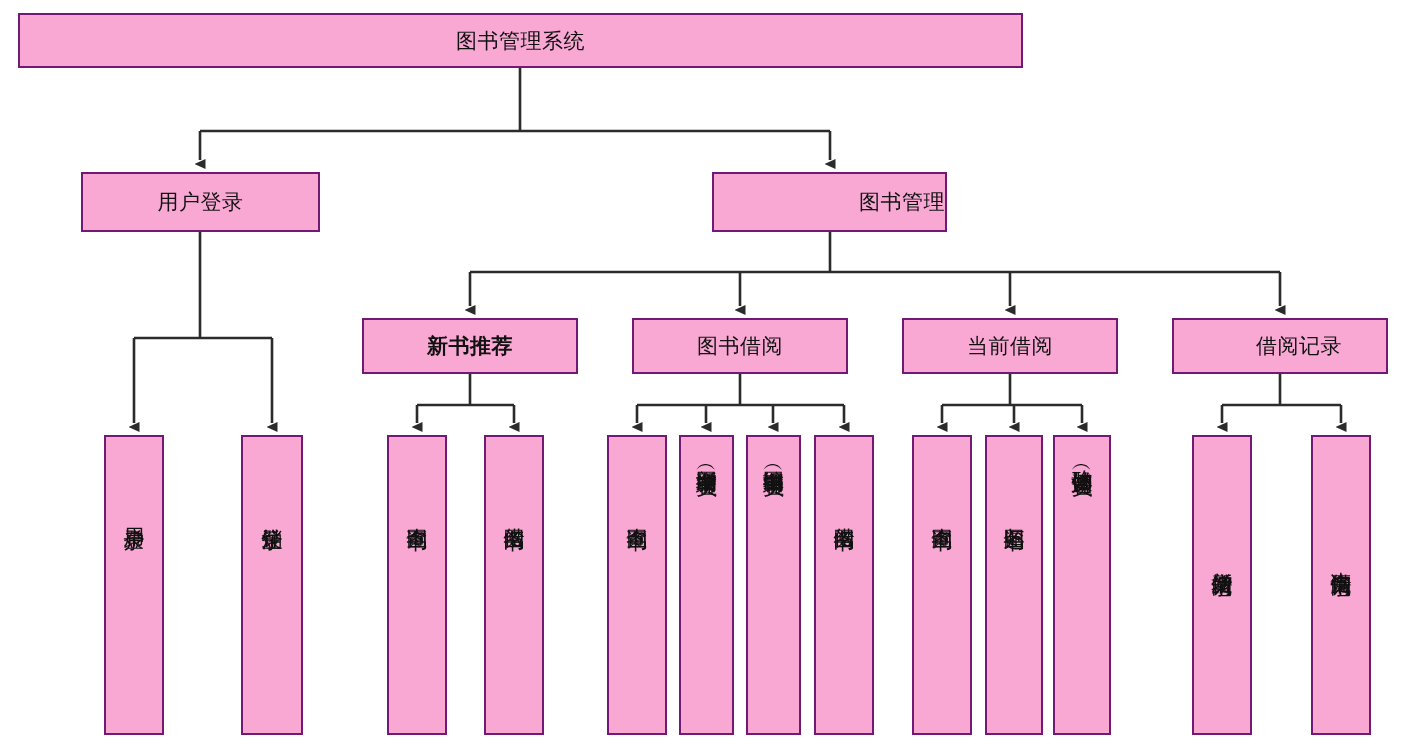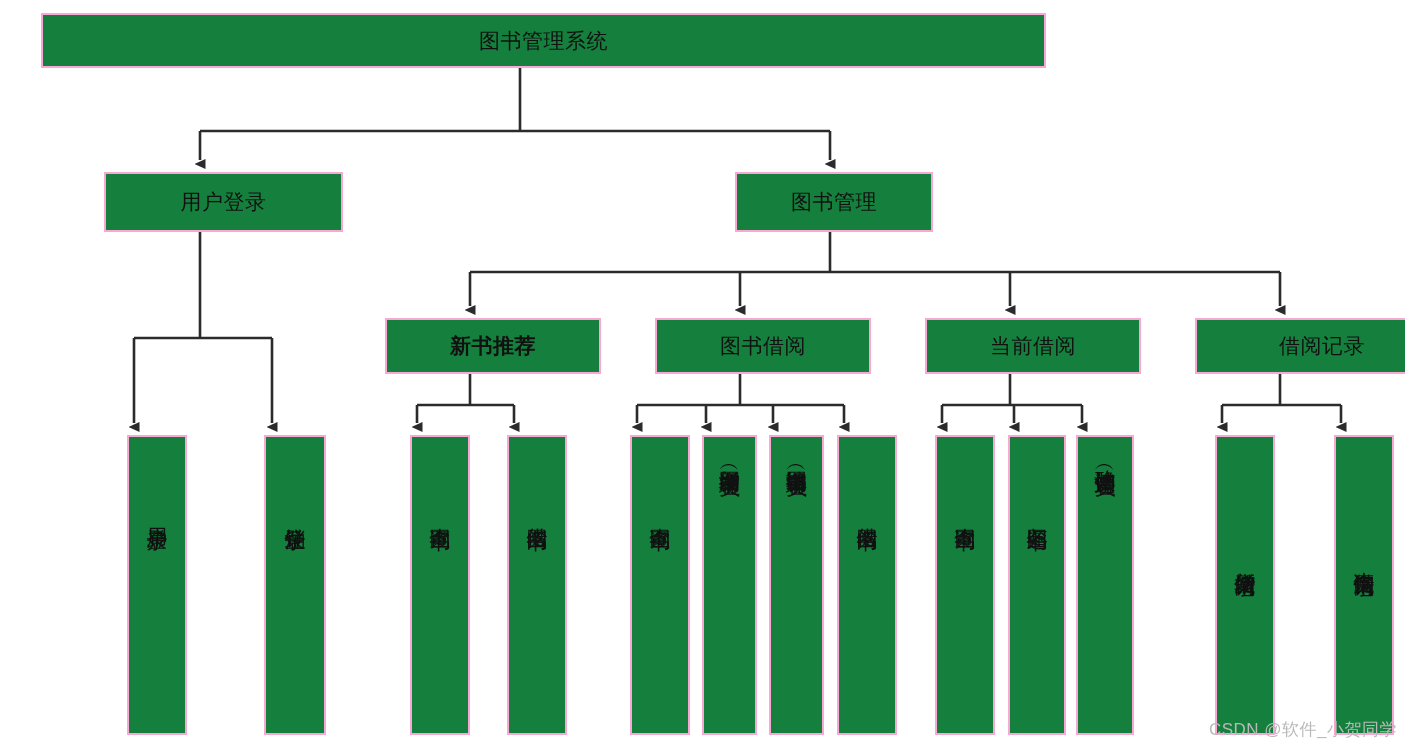--- a/index.html
+++ b/index.html
@@ -21,27 +21,26 @@
     position: absolute;
     left: 0;
     top: 0;
     width: 1405px;
     height: 747px;
     pointer-events: none;
   }
   .node {
     position: absolute;
     box-sizing: border-box;
-    background: #15803d;
-    border: 2px solid #f9a8d4;
+    background: #f9a8d4;
+    border: 2px solid #701a75;
     display: flex;
     align-items: center;
     justify-content: center;
     color: #111111;
-    margin-left: 23px;
   }
   .node.horiz {
     font-size: 21px;
     letter-spacing: 0.5px;
     line-height: 1.1;
   }
   .node.vert {
     align-items: flex-start;
     justify-content: center;
     padding-top: 14px;
@@ -130,21 +129,21 @@
     </g>
   </svg>
 
   <div class="node horiz" id="node-root" style="left: 18px; top: 13px; width: 1005px; height: 55px;">
     <span>图书管理系统</span>
   </div>
 
   <div class="node horiz" id="node-l2-0" style="left: 81px; top: 172px; width: 239px; height: 60px;">
     <span>用户登录</span>
   </div>
-  <div class="node horiz" id="node-l2-1" style="left: 712px; top: 172px; width: 198px; height: 60px;">
+  <div class="node horiz" id="node-l2-1" style="left: 712px; top: 172px; width: 235px; height: 60px; justify-content: flex-end;">
     <span>图书管理</span>
   </div>
 
   <div class="node horiz" id="node-l3-0" style="left: 362px; top: 318px; width: 216px; height: 56px; font-weight: bold;">
     <span>新书推荐</span>
   </div>
   <div class="node horiz" id="node-l3-1" style="left: 632px; top: 318px; width: 216px; height: 56px;">
     <span>图书借阅</span>
   </div>
   <div class="node horiz" id="node-l3-2" style="left: 902px; top: 318px; width: 216px; height: 56px;">
@@ -187,15 +186,14 @@
   <div class="node vert mid5" id="leaf-10" style="left: 1053px; top: 435px; width: 58px; height: 300px;">
     <span class="vlabel">确认归还（管理员）</span>
   </div>
   <div class="node vert mid3" id="leaf-11" style="left: 1192px; top: 435px; width: 60px; height: 300px;">
     <span class="vlabel">新增借阅记录</span>
   </div>
   <div class="node vert mid3" id="leaf-12" style="left: 1311px; top: 435px; width: 60px; height: 300px;">
     <span class="vlabel">查询借阅记录</span>
   </div>
 
-  <div class="watermark">CSDN @软件_小贺同学</div>
 
 </div>
 
 </body></html>

